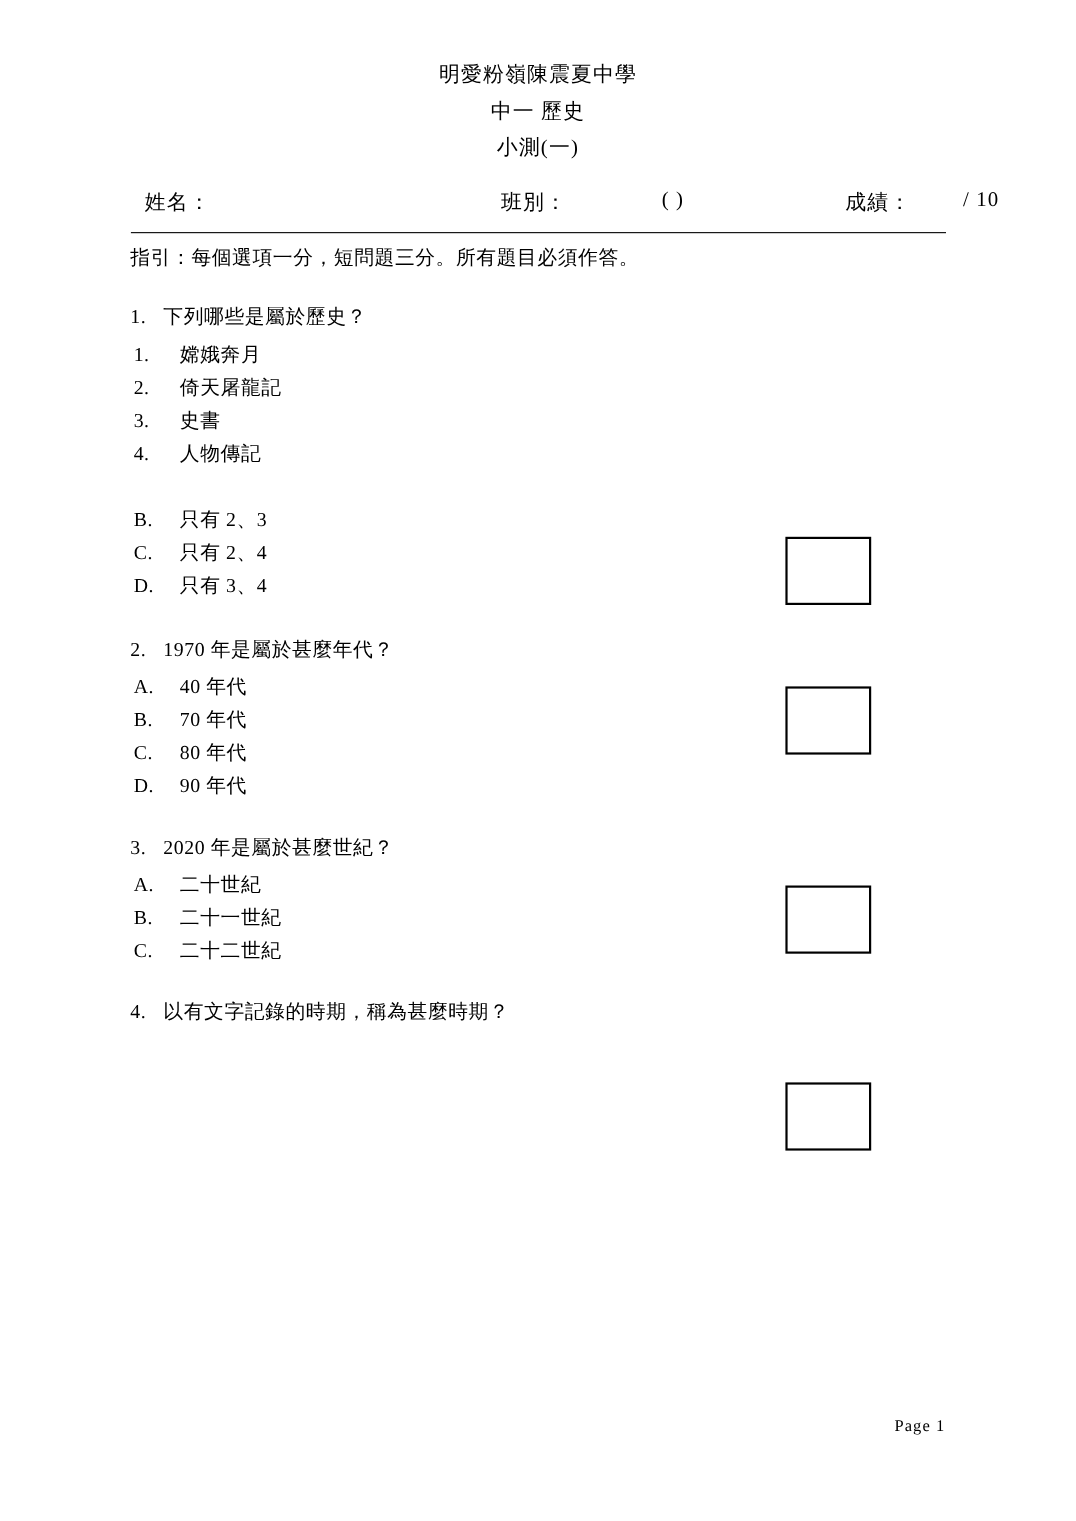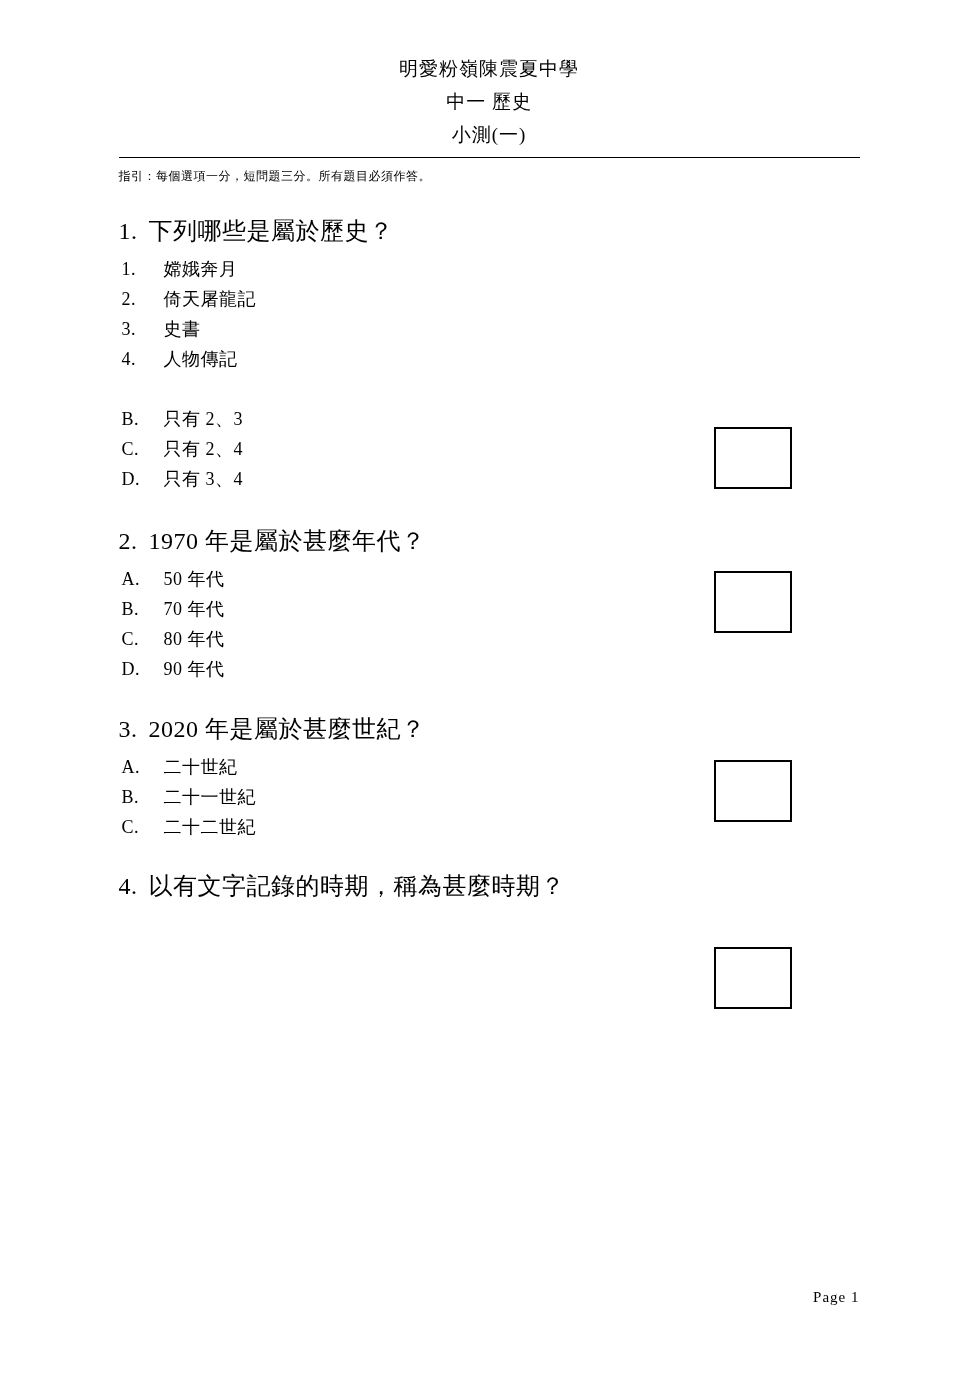--- a/index.html
+++ b/index.html
@@ -49,35 +49,35 @@
   .score-total { left: 812px; }
 
   .hrule {
     margin: 6px 55px 0 55px;
     border: none;
     border-top: 1px solid #000000;
   }
 
   .instructions {
     margin: 10px 55px 0 55px;
-    font-size: 12px;
+    font-size: 18px;
     letter-spacing: 0.5px;
   }
 
   .content {
     margin: 0 55px;
     position: relative;
   }
 
   .q-block {
     margin-top: 26px;
     position: relative;
   }
   .q-title {
-    font-size: 24px;
+    font-size: 18px;
     margin-bottom: 7px;
     letter-spacing: 0.5px;
   }
   .q-title .num {
     display: inline-block;
     width: 30px;
   }
   .sub-list {
     margin: 0;
     padding: 0;
@@ -130,20 +130,27 @@
 <body>
 
 <div class="page">
 
   <div class="header">
     <div>明愛粉嶺陳震夏中學</div>
     <div>中一  歷史</div>
     <div>小測(一)</div>
   </div>
 
+  <div class="info-row">
+    <span class="cell name-label">姓名：</span>
+    <span class="cell class-label">班別：</span>
+    <span class="cell class-paren">(      )</span>
+    <span class="cell score-label">成績：</span>
+    <span class="cell score-total">/ 10</span>
+  </div>
 
   <hr class="hrule">
 
   <div class="instructions">指引：每個選項一分，短問題三分。所有題目必須作答。</div>
 
   <div class="content">
 
     <div class="q-block" style="margin-top:30px;">
       <div class="q-title">
         <span class="num">1.</span><span>下列哪些是屬於歷史？</span>
@@ -161,21 +168,21 @@
         <li><span class="lbl">D.</span><span>只有 3、4</span></li>
       </ul>
       <div class="answer-box" style="right:68px; top:212px;"></div>
     </div>
 
     <div class="q-block" style="margin-top:31px;">
       <div class="q-title">
         <span class="num">2.</span><span>1970 年是屬於甚麼年代？</span>
       </div>
       <ul class="opt-list">
-        <li><span class="lbl">A.</span><span>50 年代</span></li>
+        <li><span class="lbl">A.</span><span>40 年代</span></li>
         <li><span class="lbl">B.</span><span>70 年代</span></li>
         <li><span class="lbl">C.</span><span>80 年代</span></li>
         <li><span class="lbl">D.</span><span>90 年代</span></li>
       </ul>
       <div class="answer-box" style="right:68px; top:46px;"></div>
     </div>
 
     <div class="q-block" style="margin-top:29px;">
       <div class="q-title">
         <span class="num">3.</span><span>2020 年是屬於甚麼世紀？</span>

